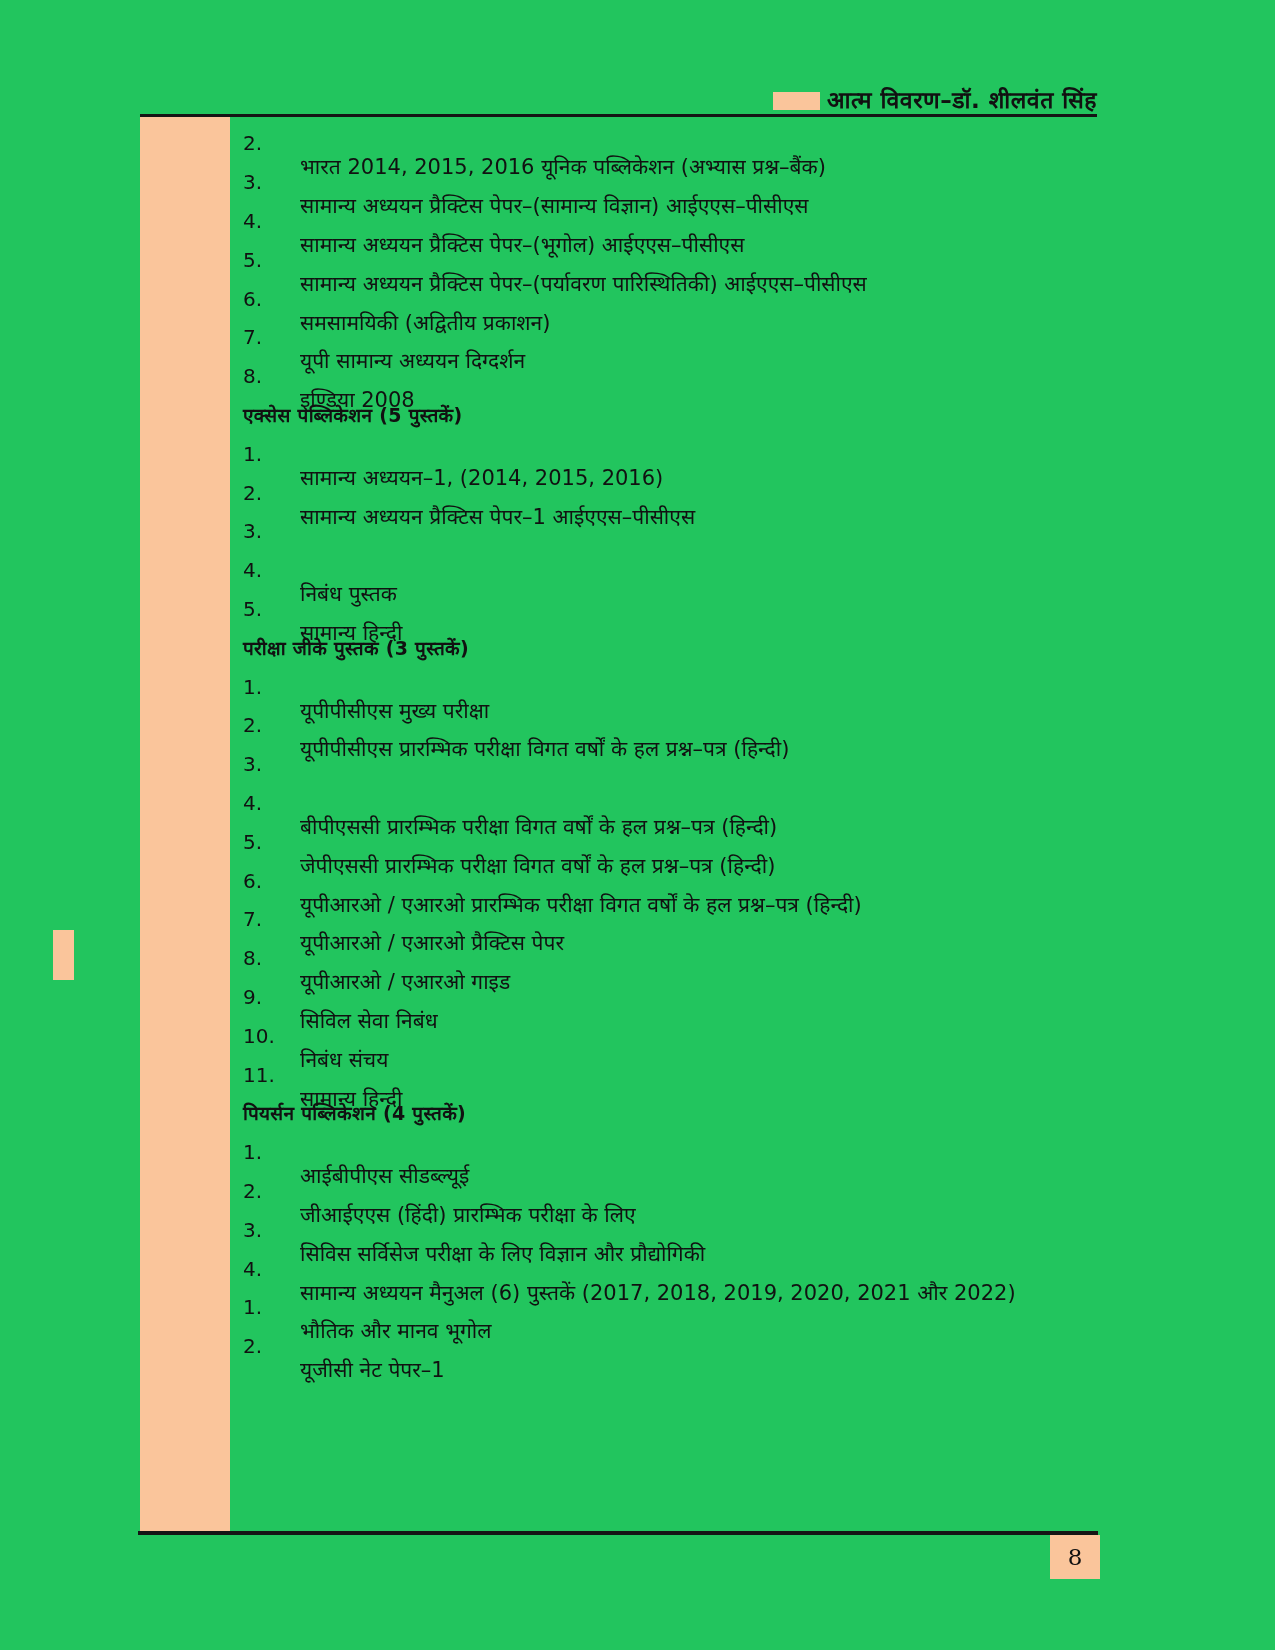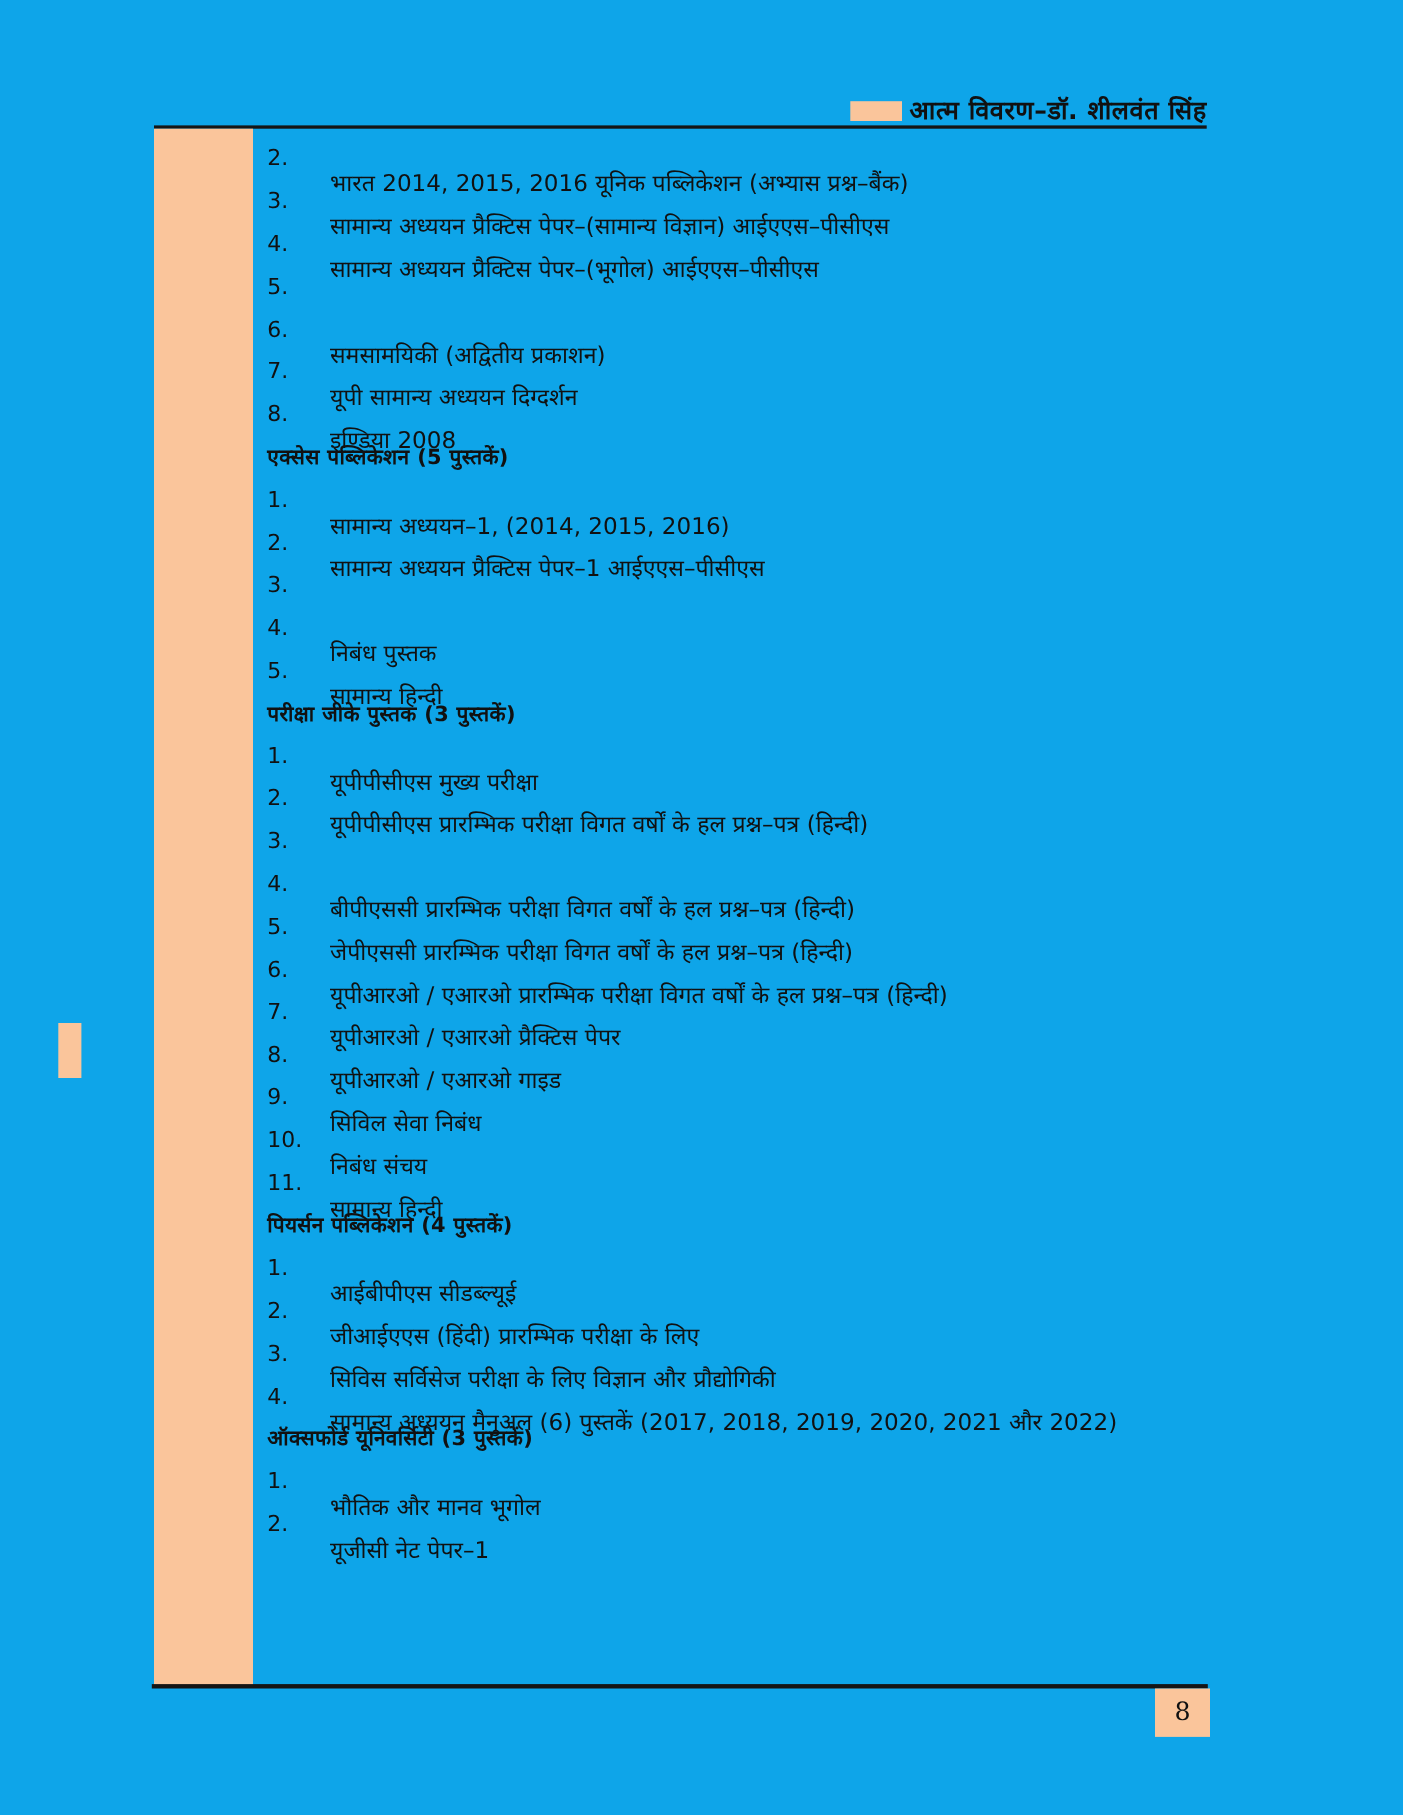--- a/index.html
+++ b/index.html
@@ -1,17 +1,17 @@
 <!DOCTYPE html>
 <html><head>
 <meta charset="utf-8">
 <style>
   html,body { margin:0; padding:0; background:#ffffff; }
   .page {
-    position:relative; width:1275px; height:1650px; background:#0ea5e9;
+    position:relative; width:1275px; height:1650px; background:#22c55e;
     overflow:hidden; color:#111;
     font-family:"DejaVu Sans","Liberation Sans",sans-serif;
   }
   .header-swatch { position:absolute; left:773px; top:92px; width:47px; height:18px; }
   .header-title {
     position:absolute; top:83px; right:178px; white-space:nowrap;
     font-size:23px; font-weight:600; letter-spacing:0.5px;
   }
   .header-rule { position:absolute; left:140px; top:114px; width:957px; height:3px; background:#151515; }
   .side-strip { position:absolute; left:140px; top:117px; width:90px; height:1416px; }
@@ -51,20 +51,21 @@
       <div class="row">
         <span class="num">3.</span>
         <span class="txt">सामान्य अध्ययन प्रैक्टिस पेपर–(सामान्य विज्ञान) आईएएस–पीसीएस</span>
       </div>
       <div class="row">
         <span class="num">4.</span>
         <span class="txt">सामान्य अध्ययन प्रैक्टिस पेपर–(भूगोल) आईएएस–पीसीएस</span>
       </div>
       <div class="row">
         <span class="num">5.</span>
+        <span class="txt">सामान्य अध्ययन प्रैक्टिस पेपर–(पर्यावरण पारिस्थितिकी) आईएएस–पीसीएस</span>
       </div>
       <div class="row">
         <span class="num">6.</span>
         <span class="txt">समसामयिकी (अद्वितीय प्रकाशन)</span>
       </div>
       <div class="row">
         <span class="num">7.</span>
         <span class="txt">यूपी सामान्य अध्ययन दिग्दर्शन</span>
       </div>
       <div class="row">
@@ -145,21 +146,20 @@
         <span class="txt">जीआईएएस (हिंदी) प्रारम्भिक परीक्षा के लिए</span>
       </div>
       <div class="row">
         <span class="num">3.</span>
         <span class="txt">सिविस सर्विसेज परीक्षा के लिए विज्ञान और प्रौद्योगिकी</span>
       </div>
       <div class="row">
         <span class="num">4.</span>
         <span class="txt">सामान्य अध्ययन मैनुअल (6) पुस्तकें (2017, 2018, 2019, 2020, 2021 और 2022)</span>
       </div>
-      <div class="heading">ऑक्सफोर्ड यूनिवर्सिटी (3 पुस्तकें)</div>
       <div class="row">
         <span class="num">1.</span>
         <span class="txt">भौतिक और मानव भूगोल</span>
       </div>
       <div class="row">
         <span class="num">2.</span>
         <span class="txt">यूजीसी नेट पेपर–1</span>
       </div>
     </div>
 

